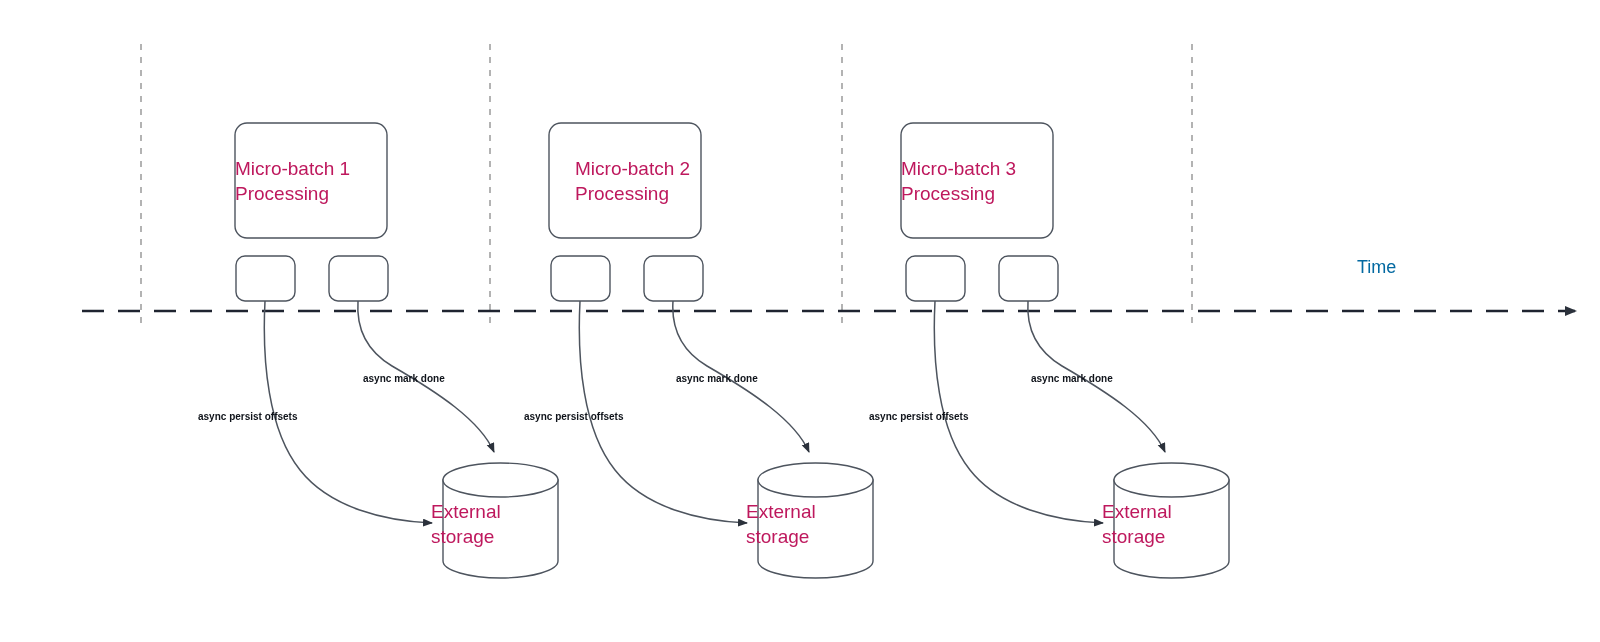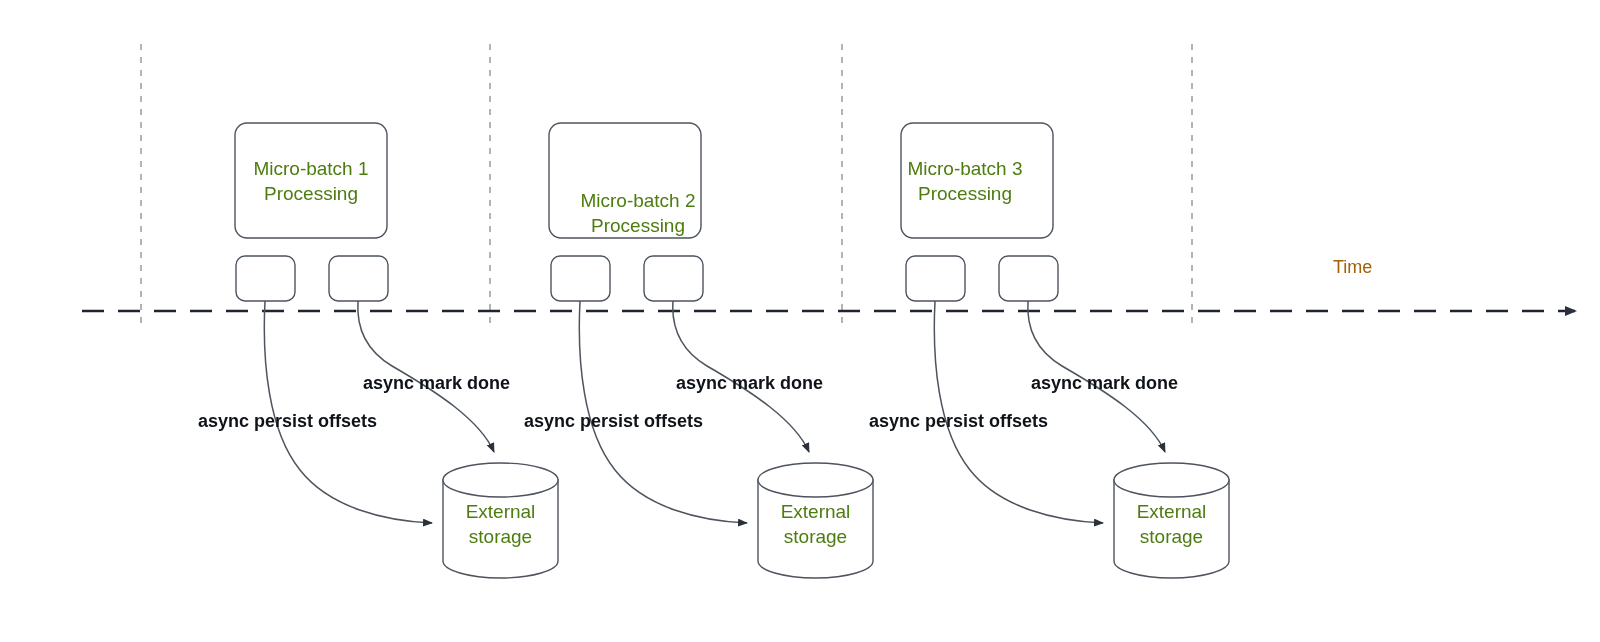--- a/index.html
+++ b/index.html
@@ -7,39 +7,40 @@
     width:1600px;height:642px;
     background:#ffffff;
     font-family:"Liberation Sans", sans-serif;
     overflow:hidden;
   }
   #stage{position:relative;width:1600px;height:642px;}
   #svg-layer{position:absolute;left:0;top:0;width:1600px;height:642px;}
 
   .node-label{
     position:absolute;
-    color:#4d7c0f;
+    color:#be185d;
     font-size:19px;
     line-height:25px;
-    text-align:center;
+    text-align:left;
     white-space:pre-line;
     pointer-events:none;
   }
   .edge-label{
     position:absolute;
     color:#0f131a;
-    font-size:18px;
+    font-size:10px;
     font-weight:bold;
     white-space:nowrap;
   }
   .axis-label{
     position:absolute;
-    color:#a16207;
+    color:#0369a1;
     font-size:18px;
     white-space:nowrap;
+    margin-left:24px;
   }
 </style>
 </head>
 <body>
 
 <div id="stage">
   <svg id="svg-layer" viewBox="0 0 1600 642" xmlns="http://www.w3.org/2000/svg">
     <defs>
       <marker id="arrowFilled" markerWidth="12" markerHeight="12" refX="9" refY="4" orient="auto" markerUnits="userSpaceOnUse">
         <path d="M0,0 L10,4 L0,8 z" fill="#2b313b"></path>
@@ -84,21 +85,21 @@
       </g>
   </svg>
   <div id="overlay">
       <div class="axis-label" style="left: 1333px; top: 257px;">Time</div>
       <div class="node-label" style="left: 235px; top: 155.5px; width: 152px;">Micro-batch 1
 Processing</div>
       <div class="node-label" style="left: 431px; top: 498.5px; width: 139px;">External
 storage</div>
       <div class="edge-label" style="left: 198px; top: 411px;">async persist offsets</div>
       <div class="edge-label" style="left: 363px; top: 373px;">async mark done</div>
-      <div class="node-label" style="left: 549px; top: 155.5px; width: 178px; margin-top: 32px;">Micro-batch 2
+      <div class="node-label" style="left: 575px; top: 155.5px; width: 178px;">Micro-batch 2
 Processing</div>
       <div class="node-label" style="left: 746px; top: 498.5px; width: 139px;">External
 storage</div>
       <div class="edge-label" style="left: 524px; top: 411px;">async persist offsets</div>
       <div class="edge-label" style="left: 676px; top: 373px;">async mark done</div>
       <div class="node-label" style="left: 901px; top: 155.5px; width: 128px;">Micro-batch 3
 Processing</div>
       <div class="node-label" style="left: 1102px; top: 498.5px; width: 139px;">External
 storage</div>
       <div class="edge-label" style="left: 869px; top: 411px;">async persist offsets</div>

